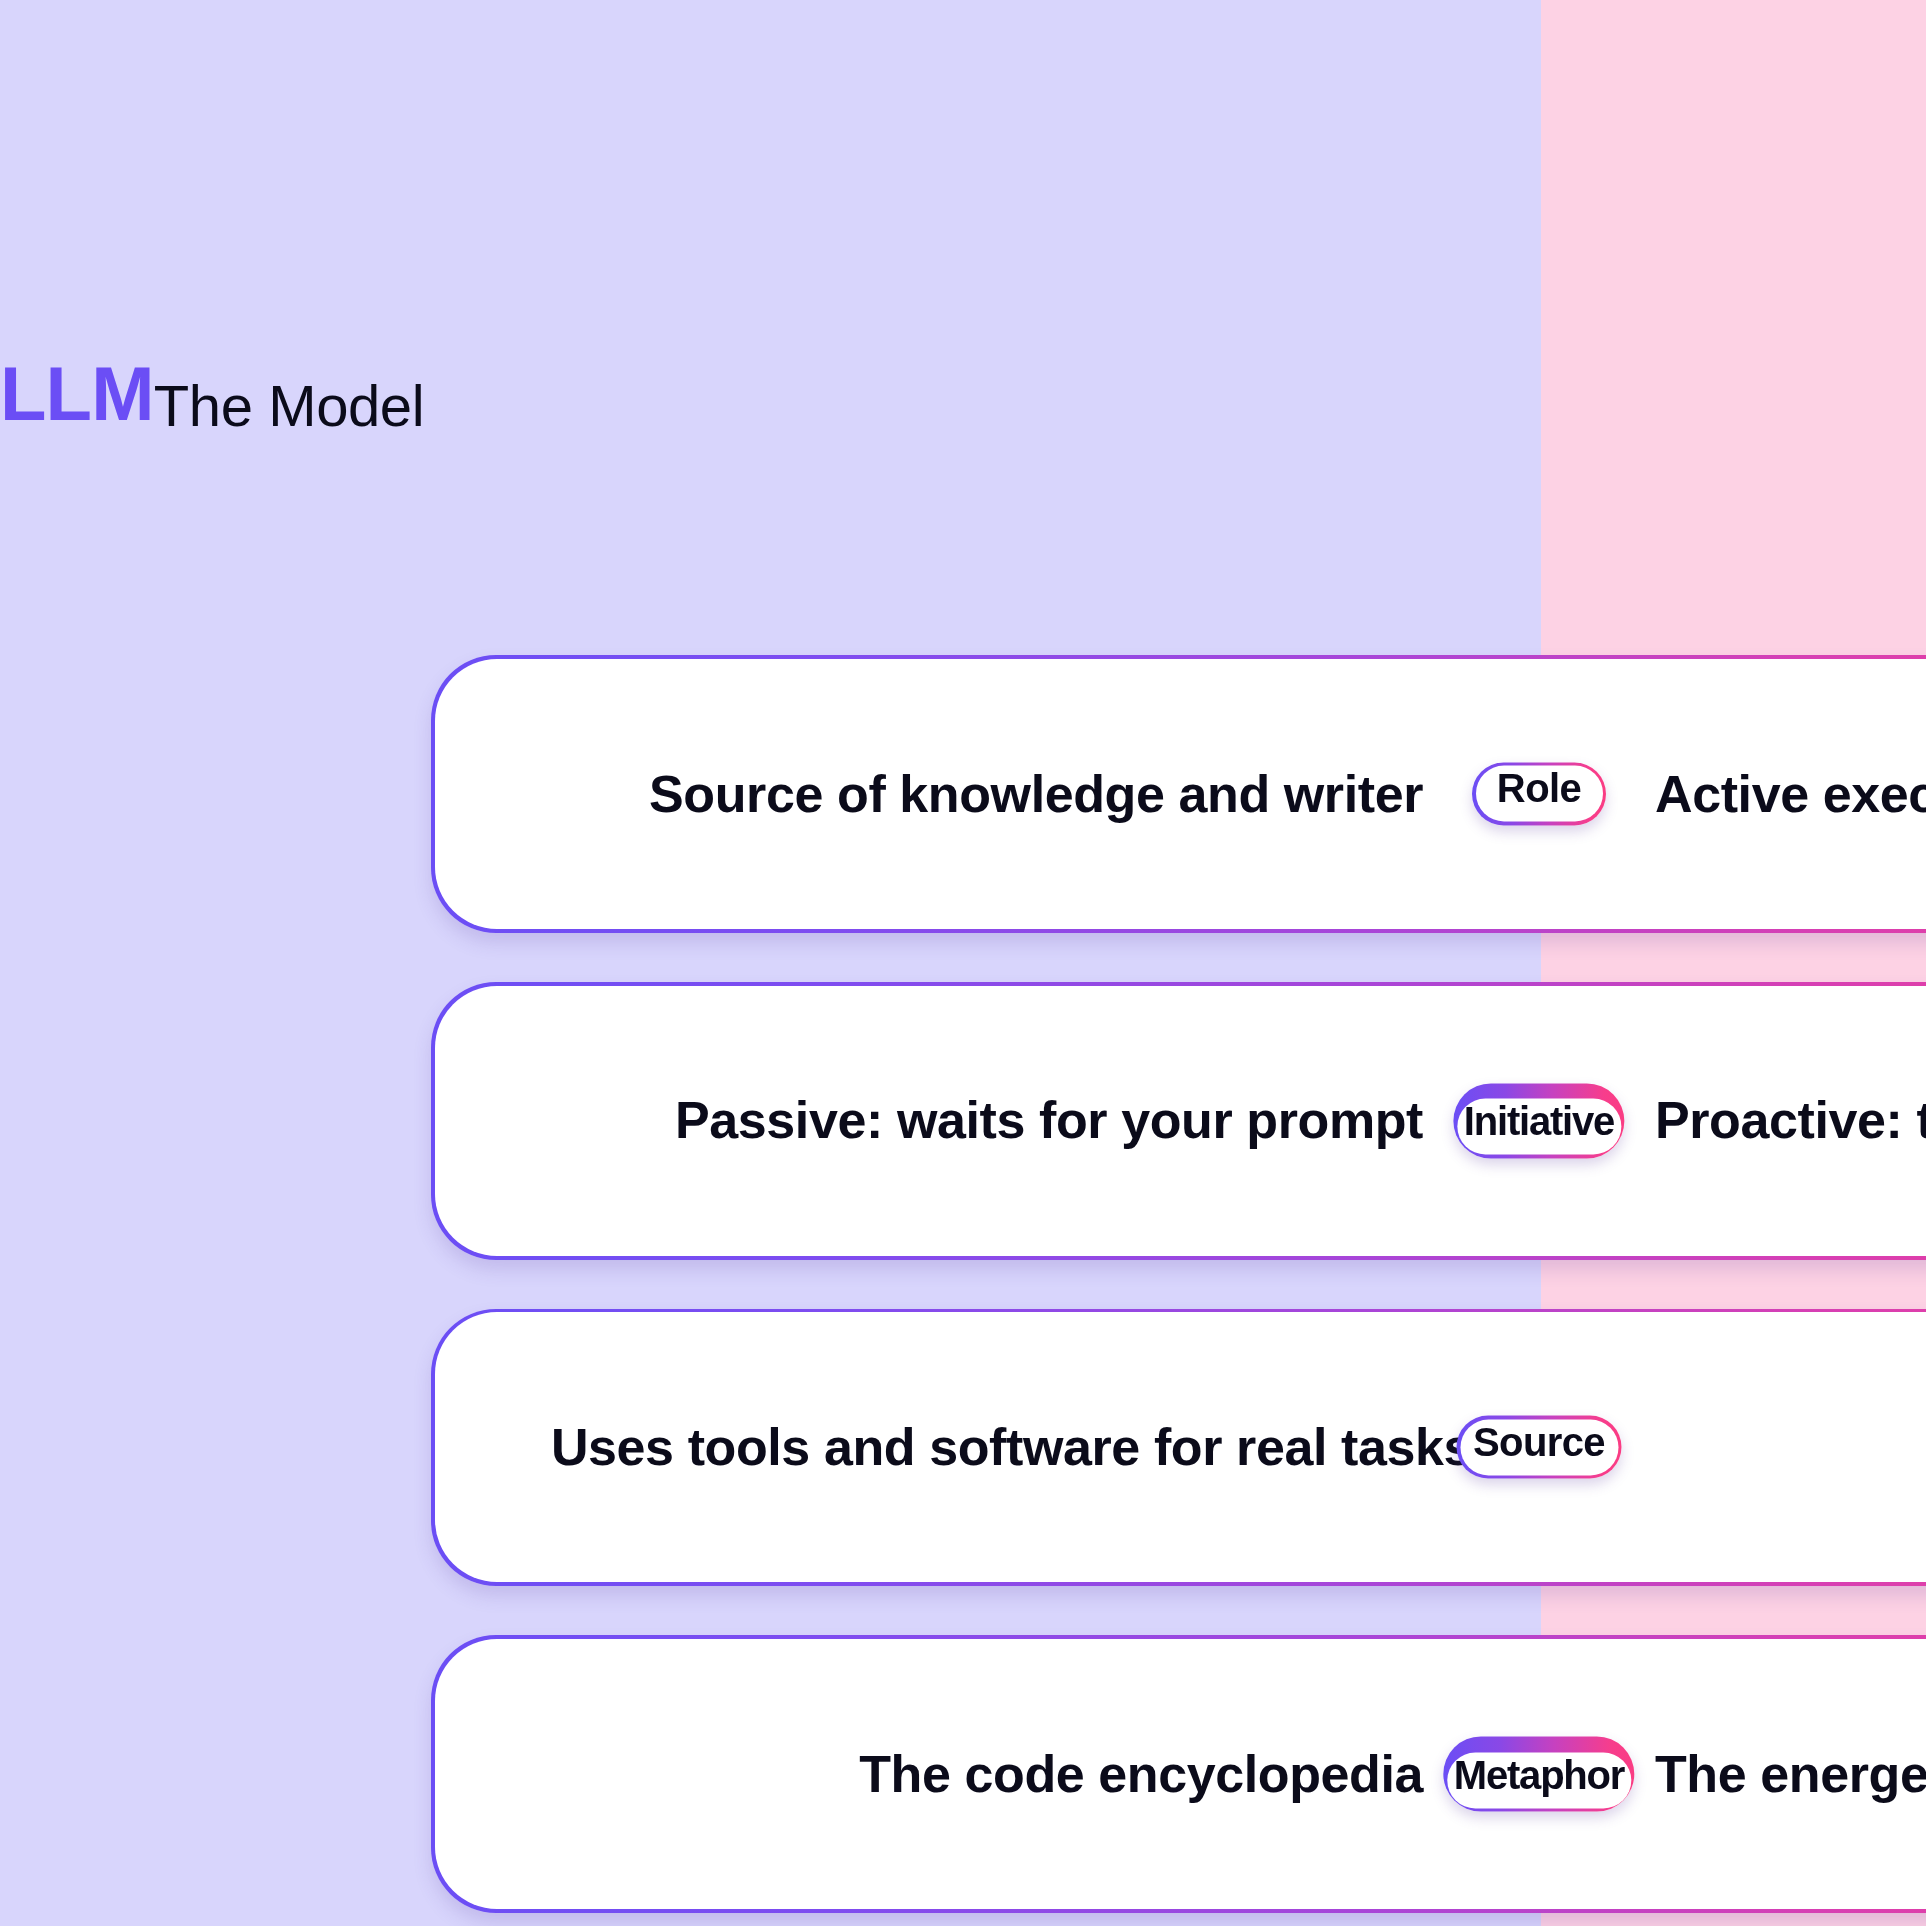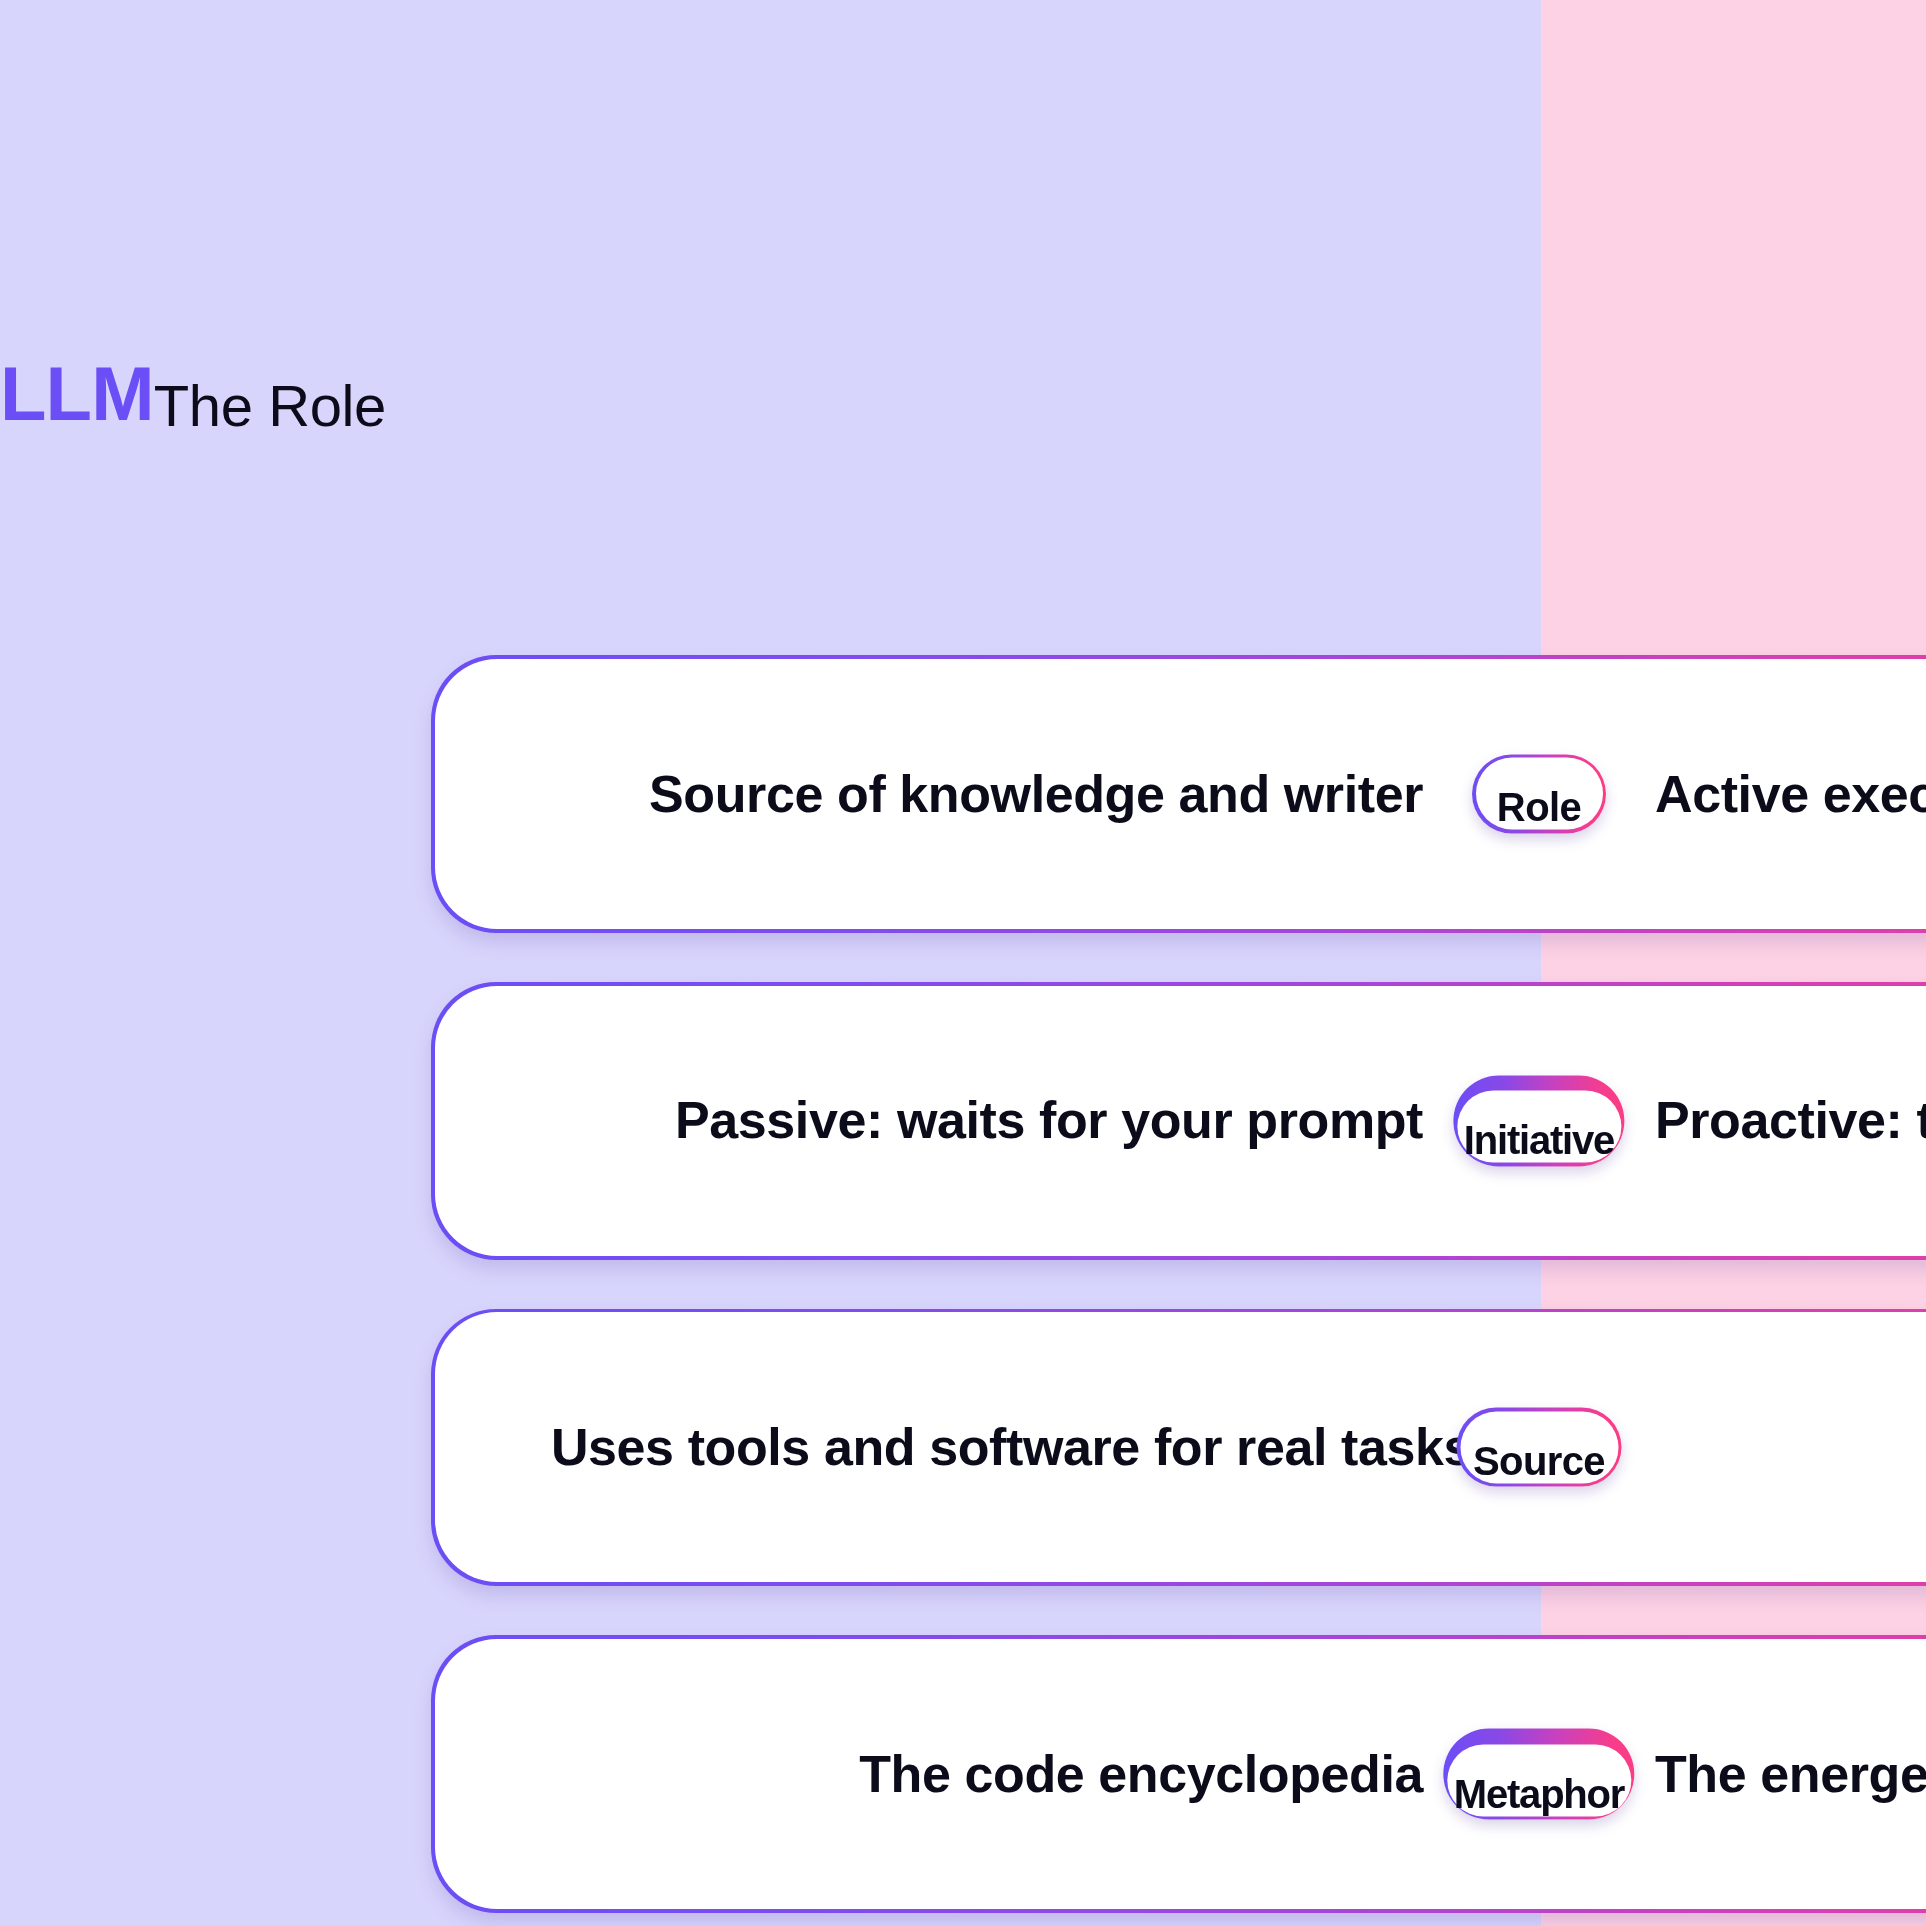--- a/index.html
+++ b/index.html
@@ -58,43 +58,43 @@
   .pill{
     position:absolute;left:50%;top:50%;
     transform:translate(-50%,-50%);
     border-radius:385px;padding:3.5px;
     background:linear-gradient(90deg,#6B4EF5 0%,#8A48E6 30%,#C641C0 58%,#F73D8C 88%,#FA3C83 100%);
     box-shadow:0 6.2px 12.3px rgba(90,60,160,.22);
     z-index:4;
   }
   .pill-inner{
     border-radius:385px;background:#fff;
-    height:72px;min-width:127px;
-    display:flex;align-items:flex-end;justify-content:center;
+    height:56px;min-width:127px;
+    display:flex;align-items:flex-start;justify-content:center;
     padding:0 13px;box-sizing:border-box;
     white-space:nowrap;
   }
   .pill-label{
     font-size:40px;font-weight:700;color:#0B0B1A;letter-spacing:-0.6px;
   }
   .pill-wide .pill-inner{padding:0 7px;margin-top:12px;}
   .pill-wide .pill-label{letter-spacing:-1.2px;}
 </style>
 </head>
 <body>
 
 <div id="stage">
 
   <div class="bg bg-left"></div>
   <div class="bg bg-right"></div>
 
   <div class="headers">
     <div class="head-col">
       <div class="head-title llm">LLM</div>
-      <div class="head-sub">The Role</div>
+      <div class="head-sub">The Model</div>
     </div>
     <div class="head-col">
       
       
     </div>
   </div>
 
   <div class="rows">
 
     <div class="row">

